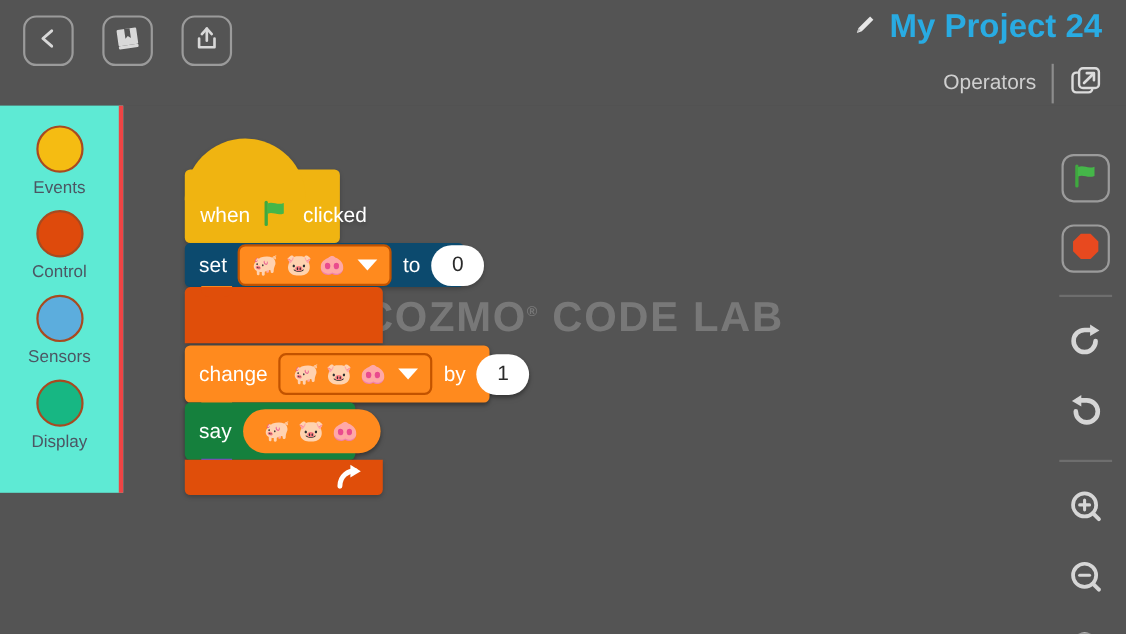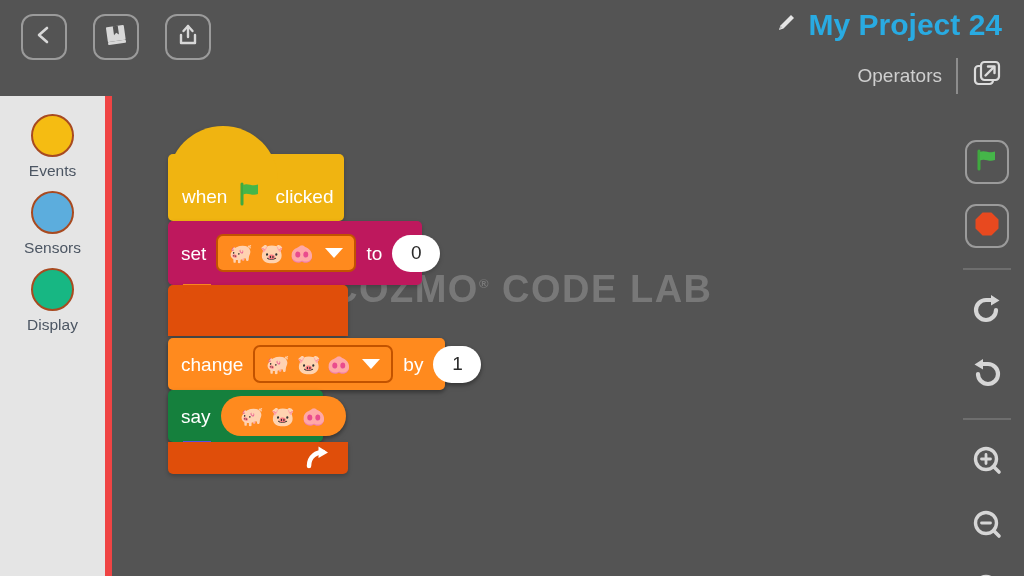--- a/index.html
+++ b/index.html
@@ -58,23 +58,23 @@
   }
   .vdiv {
     width: 2px; height: 36px;
     background: #8d8d8d;
   }
 
   
   #sidebar {
     position: absolute;
     left: 0; top: 96px;
-    width: 112px; height: 480px;
-    background: #e5e5e5;
-    border-right: 7px solid #ef4444;
+    width: 112px; height: 352px;
+    background: #5eead4;
+    border-right: 4px solid #ef4444;
     padding-top: 18px;
   }
   .cat {
     width: 100%;
     text-align: center;
     margin-bottom: 11px;
   }
   .cat-dot {
     width: 43px; height: 43px;
     border-radius: 50%;
@@ -290,20 +290,24 @@
     </div>
   </div>
 
   <div id="sidebar">
 
     <div class="cat">
       <div class="cat-dot" style="background:#F5BC12"></div>
       <div class="cat-label">Events</div>
     </div>
 
+    <div class="cat">
+      <div class="cat-dot" style="background:#DE4A0C"></div>
+      <div class="cat-label">Control</div>
+    </div>
 
     <div class="cat">
       <div class="cat-dot" style="background:#5CADDD"></div>
       <div class="cat-label">Sensors</div>
     </div>
 
     <div class="cat">
       <div class="cat-dot" style="background:#17B783"></div>
       <div class="cat-label">Display</div>
     </div>
@@ -312,36 +316,36 @@
   </div>
 
   <div id="canvas">
 
     <div id="watermark">
       <span>COZMO</span><span class="tm">®</span><span> CODE LAB</span>
     </div>
 
     <div id="script">
 
-      <div class="hat shadow" style="width:176px;">
+      <div class="hat shadow" style="width:141px;">
         <div class="hat-dome"></div>
         <div class="hat-row">
           <span class="blk-text">when</span>
           <span>
             <svg width="26" height="24" viewBox="0 0 26 24">
               <path d="M4 2 L4 22" stroke="#3FA93F" stroke-width="3" stroke-linecap="round"></path>
               <path d="M5 3 C10 0.5 14 5 20 2.5 L20 12 C14 14.5 10 10 5 12.5 Z" fill="#45B649"></path>
             </svg>
           </span>
           <span class="blk-text">clicked</span>
         </div>
         <div class="notch" style="background:#F0B411;"></div>
       </div>
 
-      <div class="stack shadow" style="background:#be185d; height:64px; width:254px; margin-top:0;">
+      <div class="stack shadow" style="background:#0c4a6e; height:40px; width:254px; margin-top:0;">
         <div class="inner">
           <span class="blk-text">set</span>
           <span class="var-field">
             <span class="emoji">🐖</span>
             <span class="emoji">🐷</span>
             <span class="emoji">🐽</span>
             <span class="caret"></span>
           </span>
           <span class="blk-text">to</span>
           <span class="num-field">0</span>

